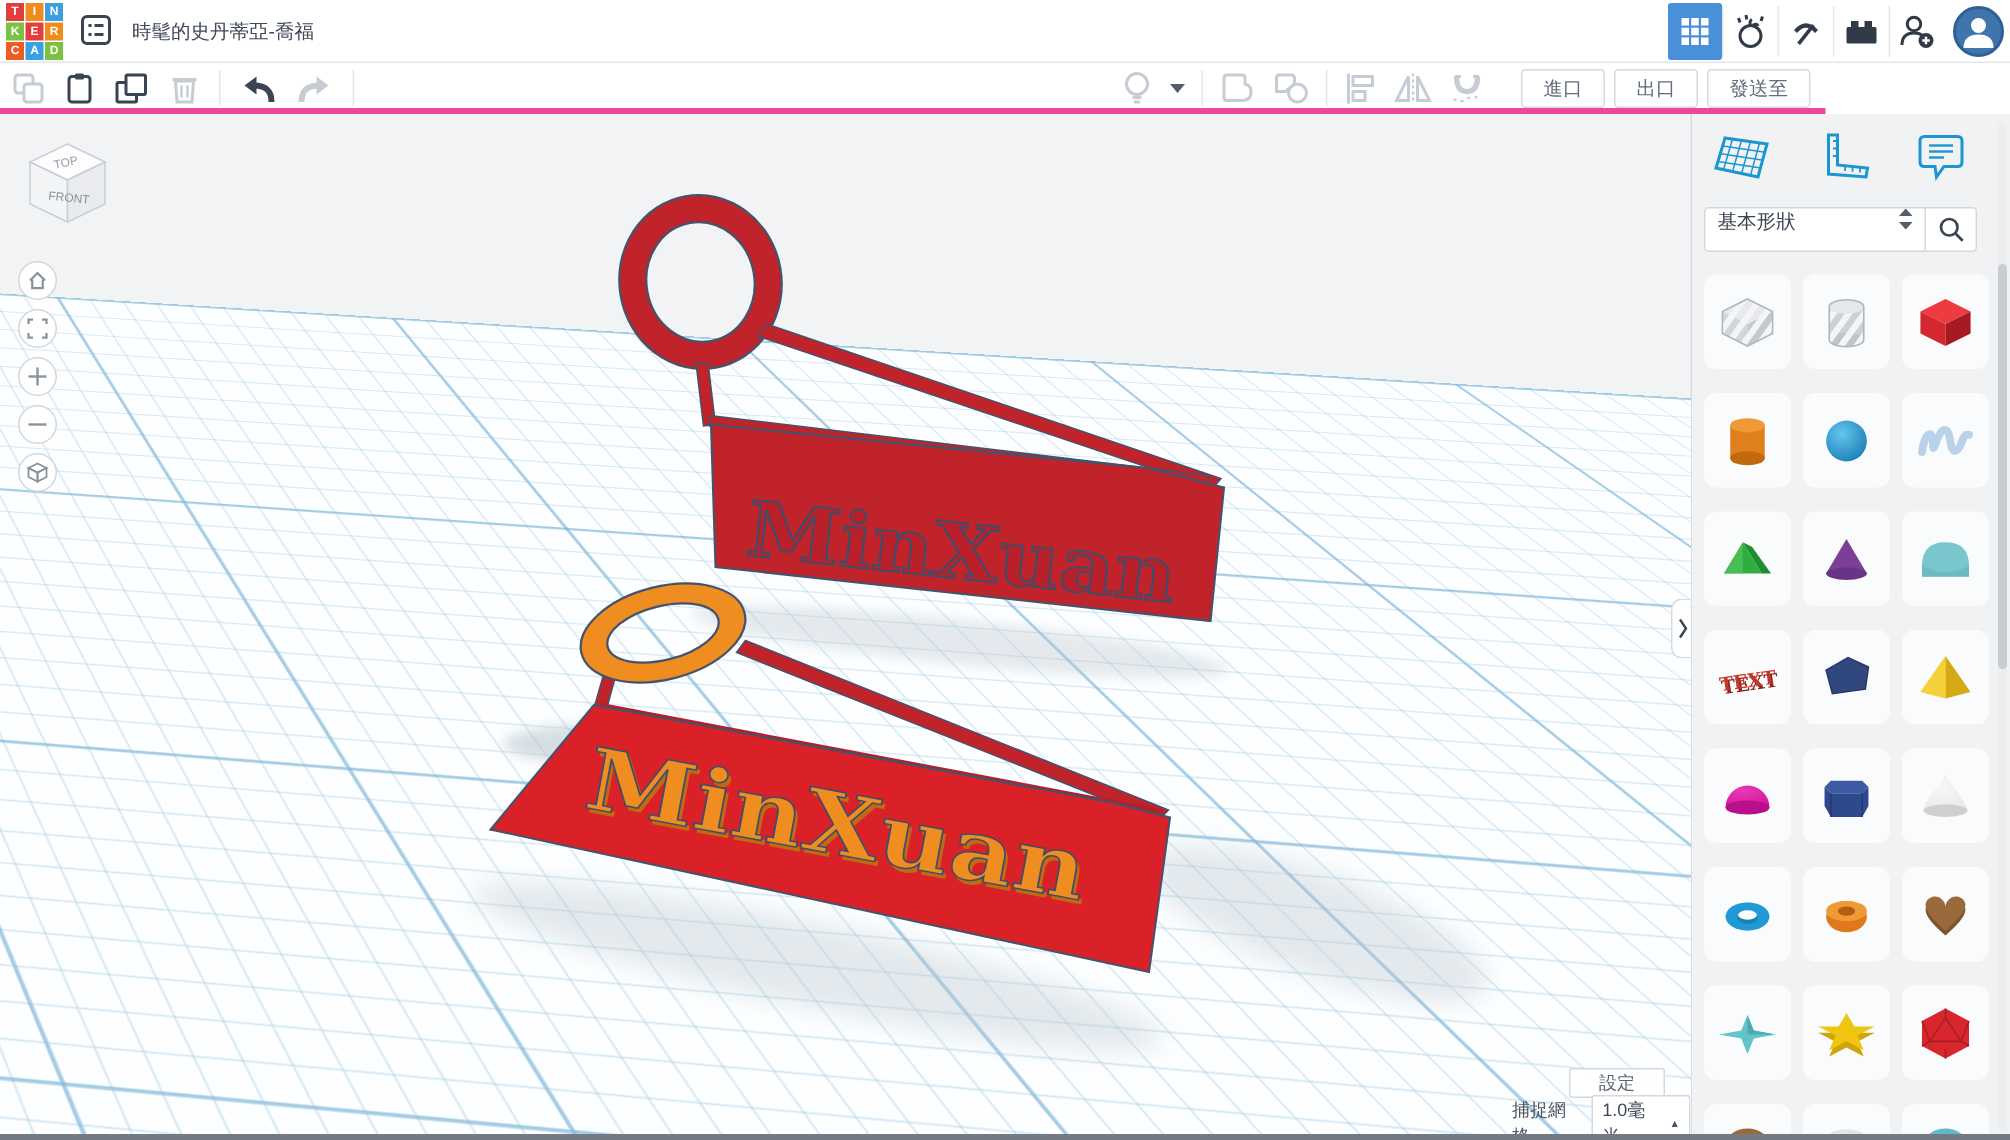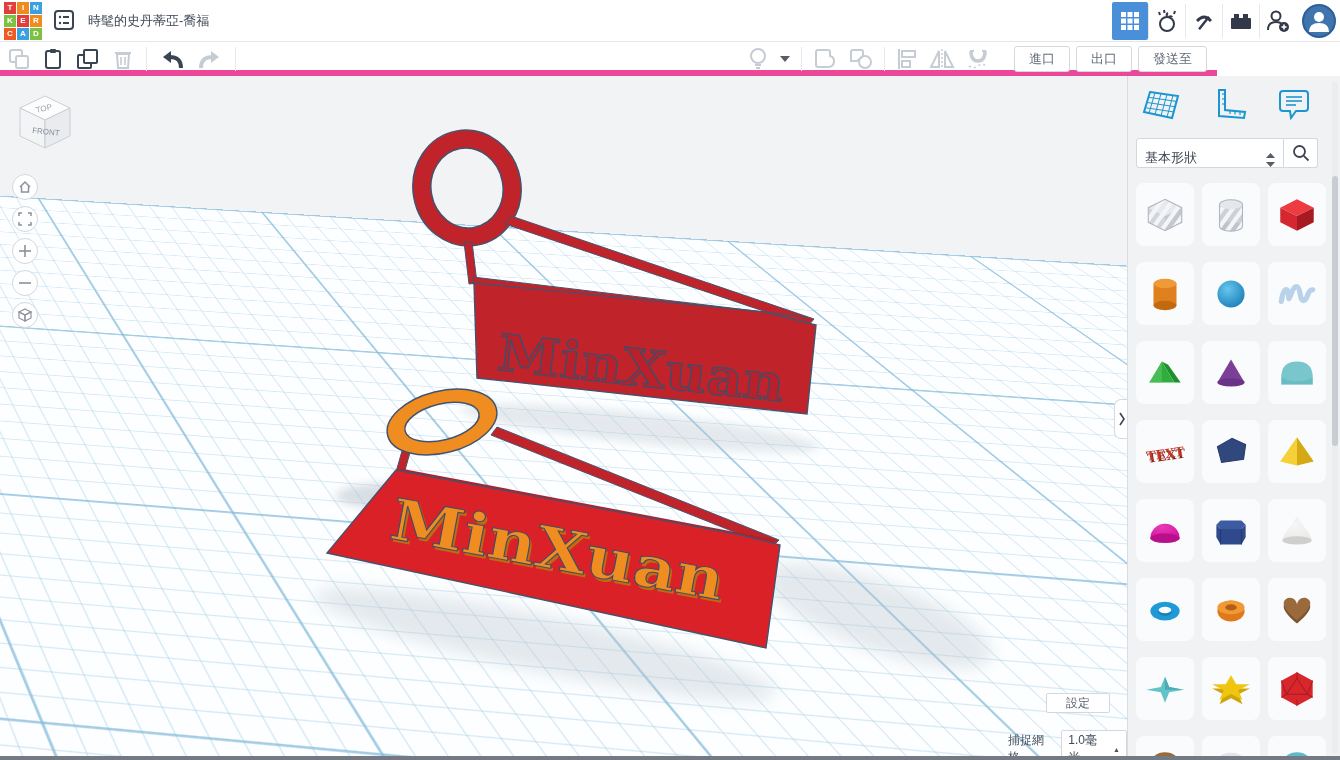--- a/index.html
+++ b/index.html
@@ -15,21 +15,21 @@
   .doc-title{margin-left:12px;font-size:13px;color:#3f4856;}
   .hdr-right{position:absolute;right:0;top:0;height:42px;display:flex;align-items:center;}
   .hdr-cell{width:36px;height:38px;display:flex;align-items:center;justify-content:center;}
   .hdr-div{width:1px;height:34px;background:#e6e9ec;}
   .hdr-grid-btn{background:#4a90d9;border-radius:2px;}
   .avatar{width:34px;height:34px;border-radius:50%;background:#3f74ad;border:2px solid #2e5f96;
     display:flex;align-items:center;justify-content:center;margin:0 4px 0 6px;box-sizing:border-box;}
 
   
   .toolbar{position:absolute;left:0;top:42px;width:1217px;height:34px;background:#fff;
-    border-bottom:6px solid #ec4899;box-sizing:border-box;}
+    border-bottom:4px solid #ec4899;box-sizing:border-box;}
   .tb-left{position:absolute;left:8px;top:0;height:33px;display:flex;align-items:center;gap:12px;}
   .tb-mid{position:absolute;right:226px;top:0;height:33px;display:flex;align-items:center;gap:10px;}
   .tb-right{position:absolute;right:10px;top:0;height:33px;display:flex;align-items:center;gap:6px;}
   .tb-div{width:1px;height:24px;background:#e4e7eb;}
   .tb-btn{border:1px solid #d4d9de;background:#fff;border-radius:3px;font-size:13px;color:#636c78;
     padding:3px 14px;cursor:pointer;font-family:inherit;}
   .icon-btn{border:none;background:none;padding:0;cursor:pointer;display:flex;align-items:center;}
 
   
   .main{position:absolute;left:0;top:76px;width:1340px;height:684px;}
@@ -45,36 +45,36 @@
       linear-gradient(90deg,rgba(168,208,230,.45) 1px,transparent 1px);
     background-size:200px 200px,200px 200px,20px 20px,20px 20px;}
   .objects{position:absolute;left:0;top:0;width:1128px;height:684px;}
   .viewcube{position:absolute;left:14px;top:16px;}
   .navcol{position:absolute;left:12px;top:98px;display:flex;flex-direction:column;gap:6px;}
   .navbtn{width:26px;height:26px;border-radius:50%;border:1px solid #d2d7dc;background:#fff;
     color:#949ca6;display:flex;align-items:center;justify-content:center;cursor:pointer;padding:0;}
   .handle{position:absolute;left:1114px;top:323px;width:14px;height:40px;background:#fff;
     border:1px solid #d6dade;border-right:none;border-radius:7px 0 0 7px;display:flex;
     align-items:center;justify-content:center;cursor:pointer;box-sizing:border-box;}
-  .settings-btn{position:absolute;left:1046px;top:617px;width:64px;height:20px;
+  .settings-btn{position:absolute;left:1046px;top:636px;width:64px;height:20px;
     background:rgba(255,255,255,.92);border:1px solid #d3d8dd;border-radius:2px;font-size:12px;
     color:#5b6470;cursor:pointer;font-family:inherit;padding:0;}
   .snap-row{position:absolute;left:1008px;top:654px;display:flex;align-items:center;gap:6px;}
   .snap-label{font-size:12px;color:#4a5560;}
   .snap-select{background:#fff;border:1px solid #d3d8dd;border-radius:2px;font-size:12px;color:#3f4856;
     padding:1px 6px;display:flex;align-items:center;gap:5px;cursor:pointer;}
   .snap-caret{font-size:7px;color:#4a5560;}
 
   
   .panel{position:absolute;left:1128px;top:0;width:212px;height:684px;background:#f1f2f4;overflow:hidden;}
   .panel-icons{position:absolute;left:0;top:10px;width:198px;display:flex;justify-content:space-around;}
   .panel-icons button{border:none;background:none;padding:2px;cursor:pointer;}
   .select-row{position:absolute;left:8px;top:62px;display:flex;}
   .shape-select{width:148px;height:30px;background:#fff;border:1px solid #d4d8dc;border-radius:3px 0 0 3px;
-    display:flex;align-items:flex-end;justify-content:space-between;padding:0 8px;font-size:13px;
+    display:flex;align-items:flex-start;justify-content:space-between;padding:0 8px;font-size:13px;
     color:#3b4452;cursor:pointer;box-sizing:border-box;}
   .search-btn{width:34px;height:30px;background:#fff;border:1px solid #d4d8dc;border-left:none;
     border-radius:0 3px 3px 0;display:flex;align-items:center;justify-content:center;cursor:pointer;
     box-sizing:border-box;padding:0;}
   .tiles{position:absolute;left:8px;top:107px;display:grid;grid-template-columns:repeat(3,58px);gap:16px 8px;}
   .tile{width:58px;height:63px;background:#fafbfc;border-radius:8px;display:flex;align-items:center;
     justify-content:center;cursor:pointer;}
   .sb{position:absolute;right:2px;top:6px;bottom:6px;width:6px;background:#ebedef;border-radius:3px;}
   .sb-thumb{position:absolute;right:2px;top:100px;width:6px;height:270px;background:#c9cdd2;border-radius:3px;}
 

